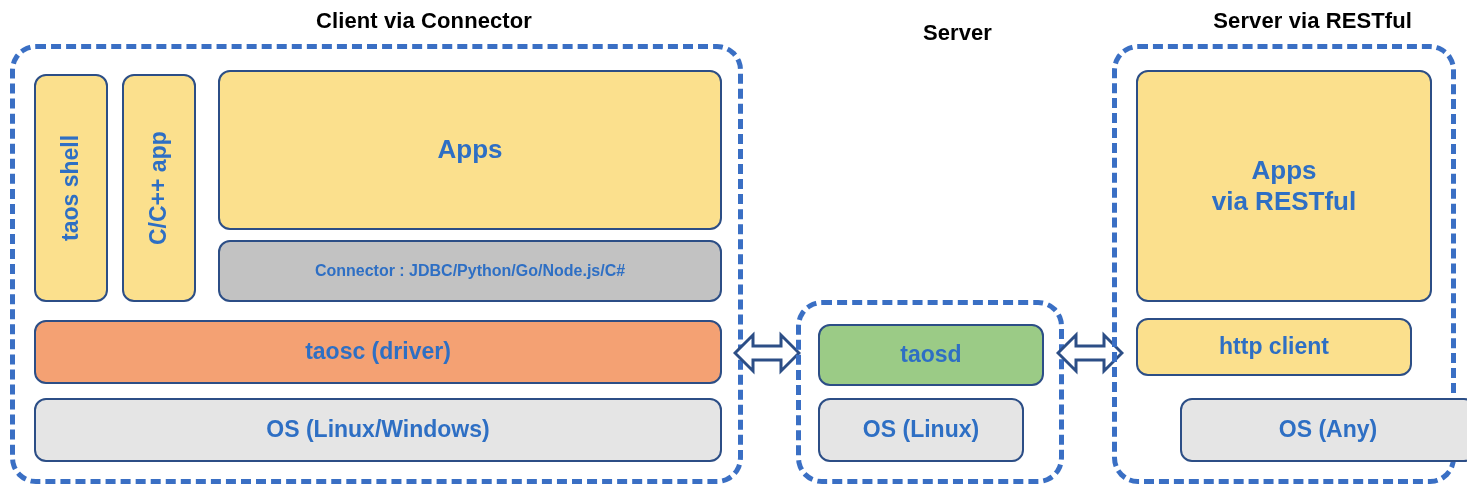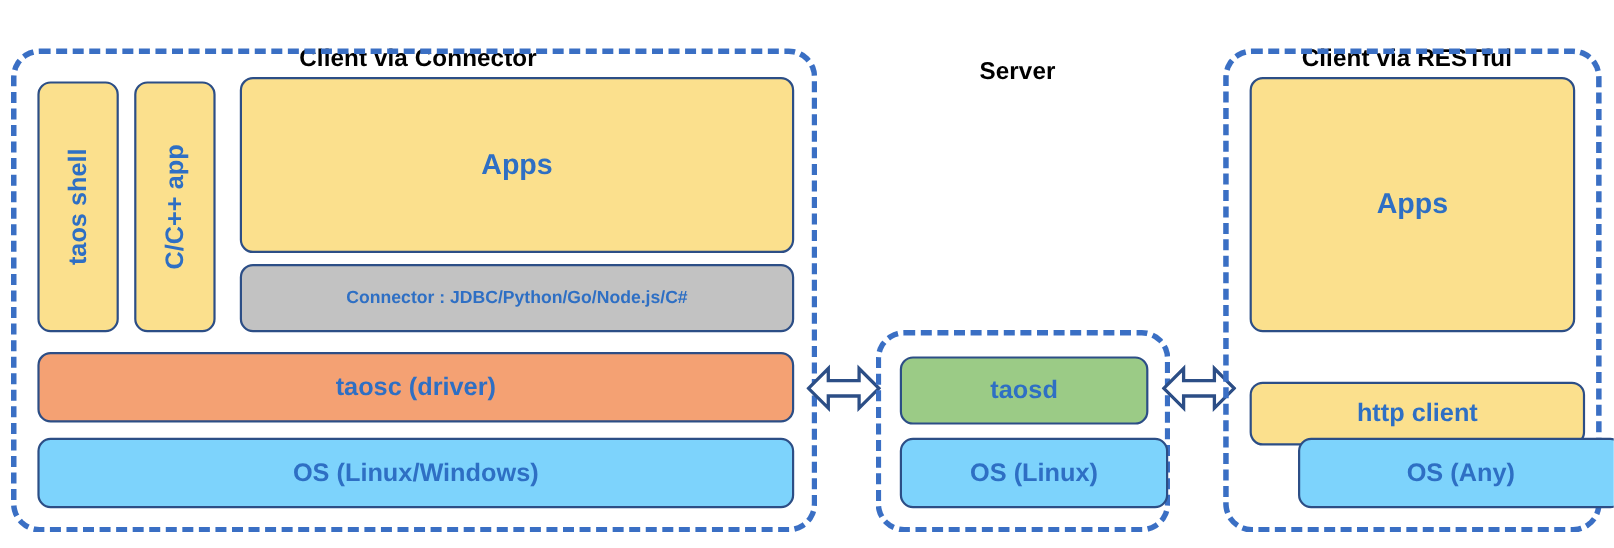--- a/index.html
+++ b/index.html
@@ -18,24 +18,23 @@
     width: 1467px;
     height: 498px;
   }
 
   
   .section-title {
     position: absolute;
     font-size: 22px;
     font-weight: bold;
     color: #000000;
-    text-align: center;
+    text-align: right;
     white-space: nowrap;
     letter-spacing: 0.1px;
-    margin-top: 32px;
   }
 
   
   .group {
     position: absolute;
     box-sizing: border-box;
     border: 5px dashed #3A6FC4;
     border-radius: 26px;
     background: transparent;
   }
@@ -49,21 +48,21 @@
     display: flex;
     align-items: center;
     justify-content: center;
     color: #2E6FC4;
     font-weight: bold;
     text-align: center;
     line-height: 1.2;
   }
   .box.yellow { background: #FBE08D; }
   .box.orange { background: #F4A173; }
-  .box.blue   { background: #7dd3fc; }
+  .box.blue   { background: #e5e5e5; }
   .box.green  { background: #9BCB86; }
   .box.grey   { background: #C2C2C2; }
 
   .box.vertical {
     writing-mode: vertical-rl;
     transform: rotate(180deg);
   }
 
   .fs-26 { font-size: 26px; }
   .fs-23 { font-size: 23px; }
@@ -77,21 +76,21 @@
 </style>
 </head>
 <body>
 
 <div id="stage">
 
   <div class="section-title" style="left:228px; top:8px; width:304px;">Client via Connector</div>
 
   <div class="section-title" style="left:858px; top:20px; width:134px;">Server</div>
 
-  <div class="section-title" style="left:1146px; top:8px; width:266px;">Client via RESTful</div>
+  <div class="section-title" style="left:1146px; top:8px; width:266px;">Server via RESTful</div>
 
   <div class="group" style="left:10px; top:44px; width:733px; height:440px;"></div>
 
   <div class="box yellow vertical fs-23" style="left:34px; top:74px; width:74px; height:228px;">taos shell</div>
 
   <div class="box yellow vertical fs-23" style="left:122px; top:74px; width:74px; height:228px;">C/C++ app</div>
 
   <div class="box yellow fs-26" style="left:218px; top:70px; width:504px; height:160px;">Apps</div>
 
   <div class="box grey fs-21" style="left:218px; top:240px; width:504px; height:62px;">Connector : JDBC/Python/Go/Node.js/C#</div>
@@ -103,33 +102,34 @@
   <div class="arrow" style="left:733px; top:327px;">
     <svg width="68" height="52" viewBox="0 0 68 52">
       <polygon points="2,26 20,8 20,19 48,19 48,8 66,26 48,44 48,33 20,33 20,44" fill="#ffffff" stroke="#2C4E86" stroke-width="3" stroke-linejoin="miter"></polygon>
     </svg>
   </div>
 
   <div class="group" style="left:796px; top:300px; width:268px; height:184px;"></div>
 
   <div class="box green fs-23" style="left:818px; top:324px; width:226px; height:62px;">taosd</div>
 
-  <div class="box blue fs-23" style="left:818px; top:398px; width:244px; height:64px;">OS (Linux)</div>
+  <div class="box blue fs-23" style="left:818px; top:398px; width:206px; height:64px;">OS (Linux)</div>
 
   <div class="arrow" style="left:1056px; top:327px;">
     <svg width="68" height="52" viewBox="0 0 68 52">
       <polygon points="2,26 20,8 20,19 48,19 48,8 66,26 48,44 48,33 20,33 20,44" fill="#ffffff" stroke="#2C4E86" stroke-width="3" stroke-linejoin="miter"></polygon>
     </svg>
   </div>
 
   <div class="group" style="left:1112px; top:44px; width:344px; height:440px;"></div>
 
   <div class="box yellow fs-26" style="left:1136px; top:70px; width:296px; height:232px;">
     <div>
       <div>Apps</div>
+      <div>via RESTful</div>
     </div>
   </div>
 
-  <div class="box yellow fs-23" style="left:1136px; top:347px; width:305px; height:58px;">http client</div>
+  <div class="box yellow fs-23" style="left:1136px; top:318px; width:276px; height:58px;">http client</div>
 
   <div class="box blue fs-23" style="left:1136px; top:398px; width:296px; height:64px;margin-left:44px;">OS (Any)</div>
 
 </div>
 
 </body></html>

